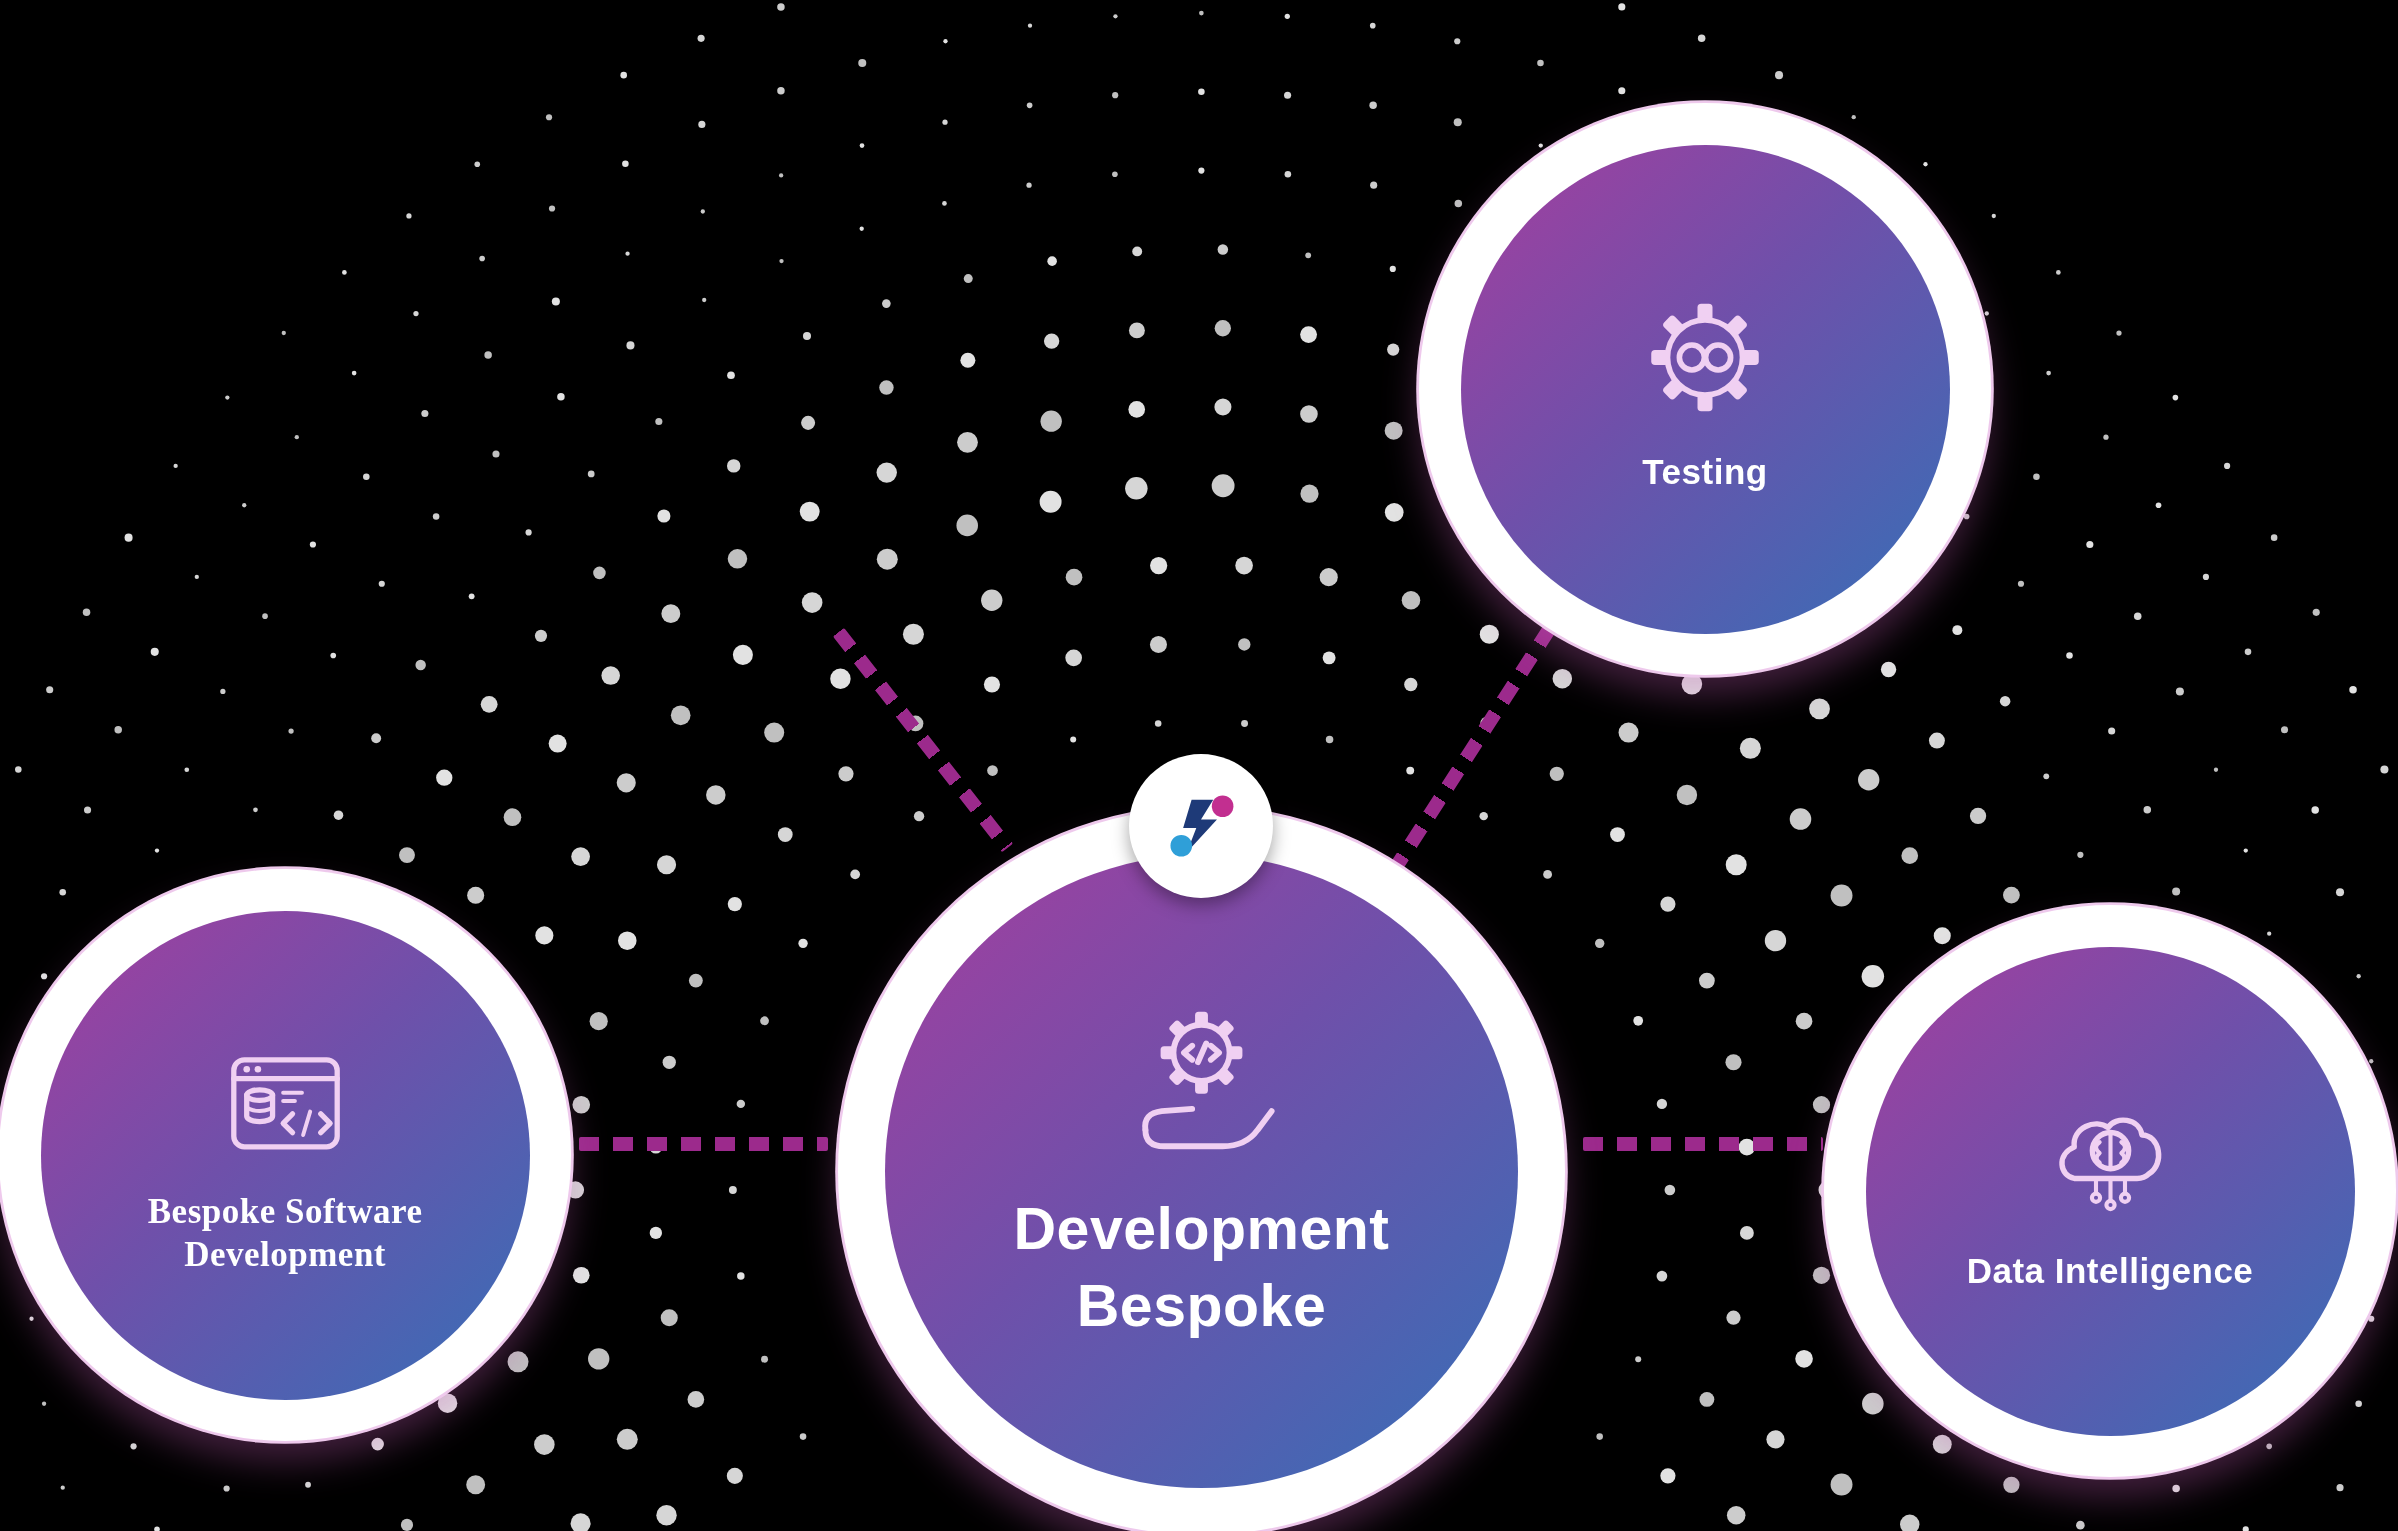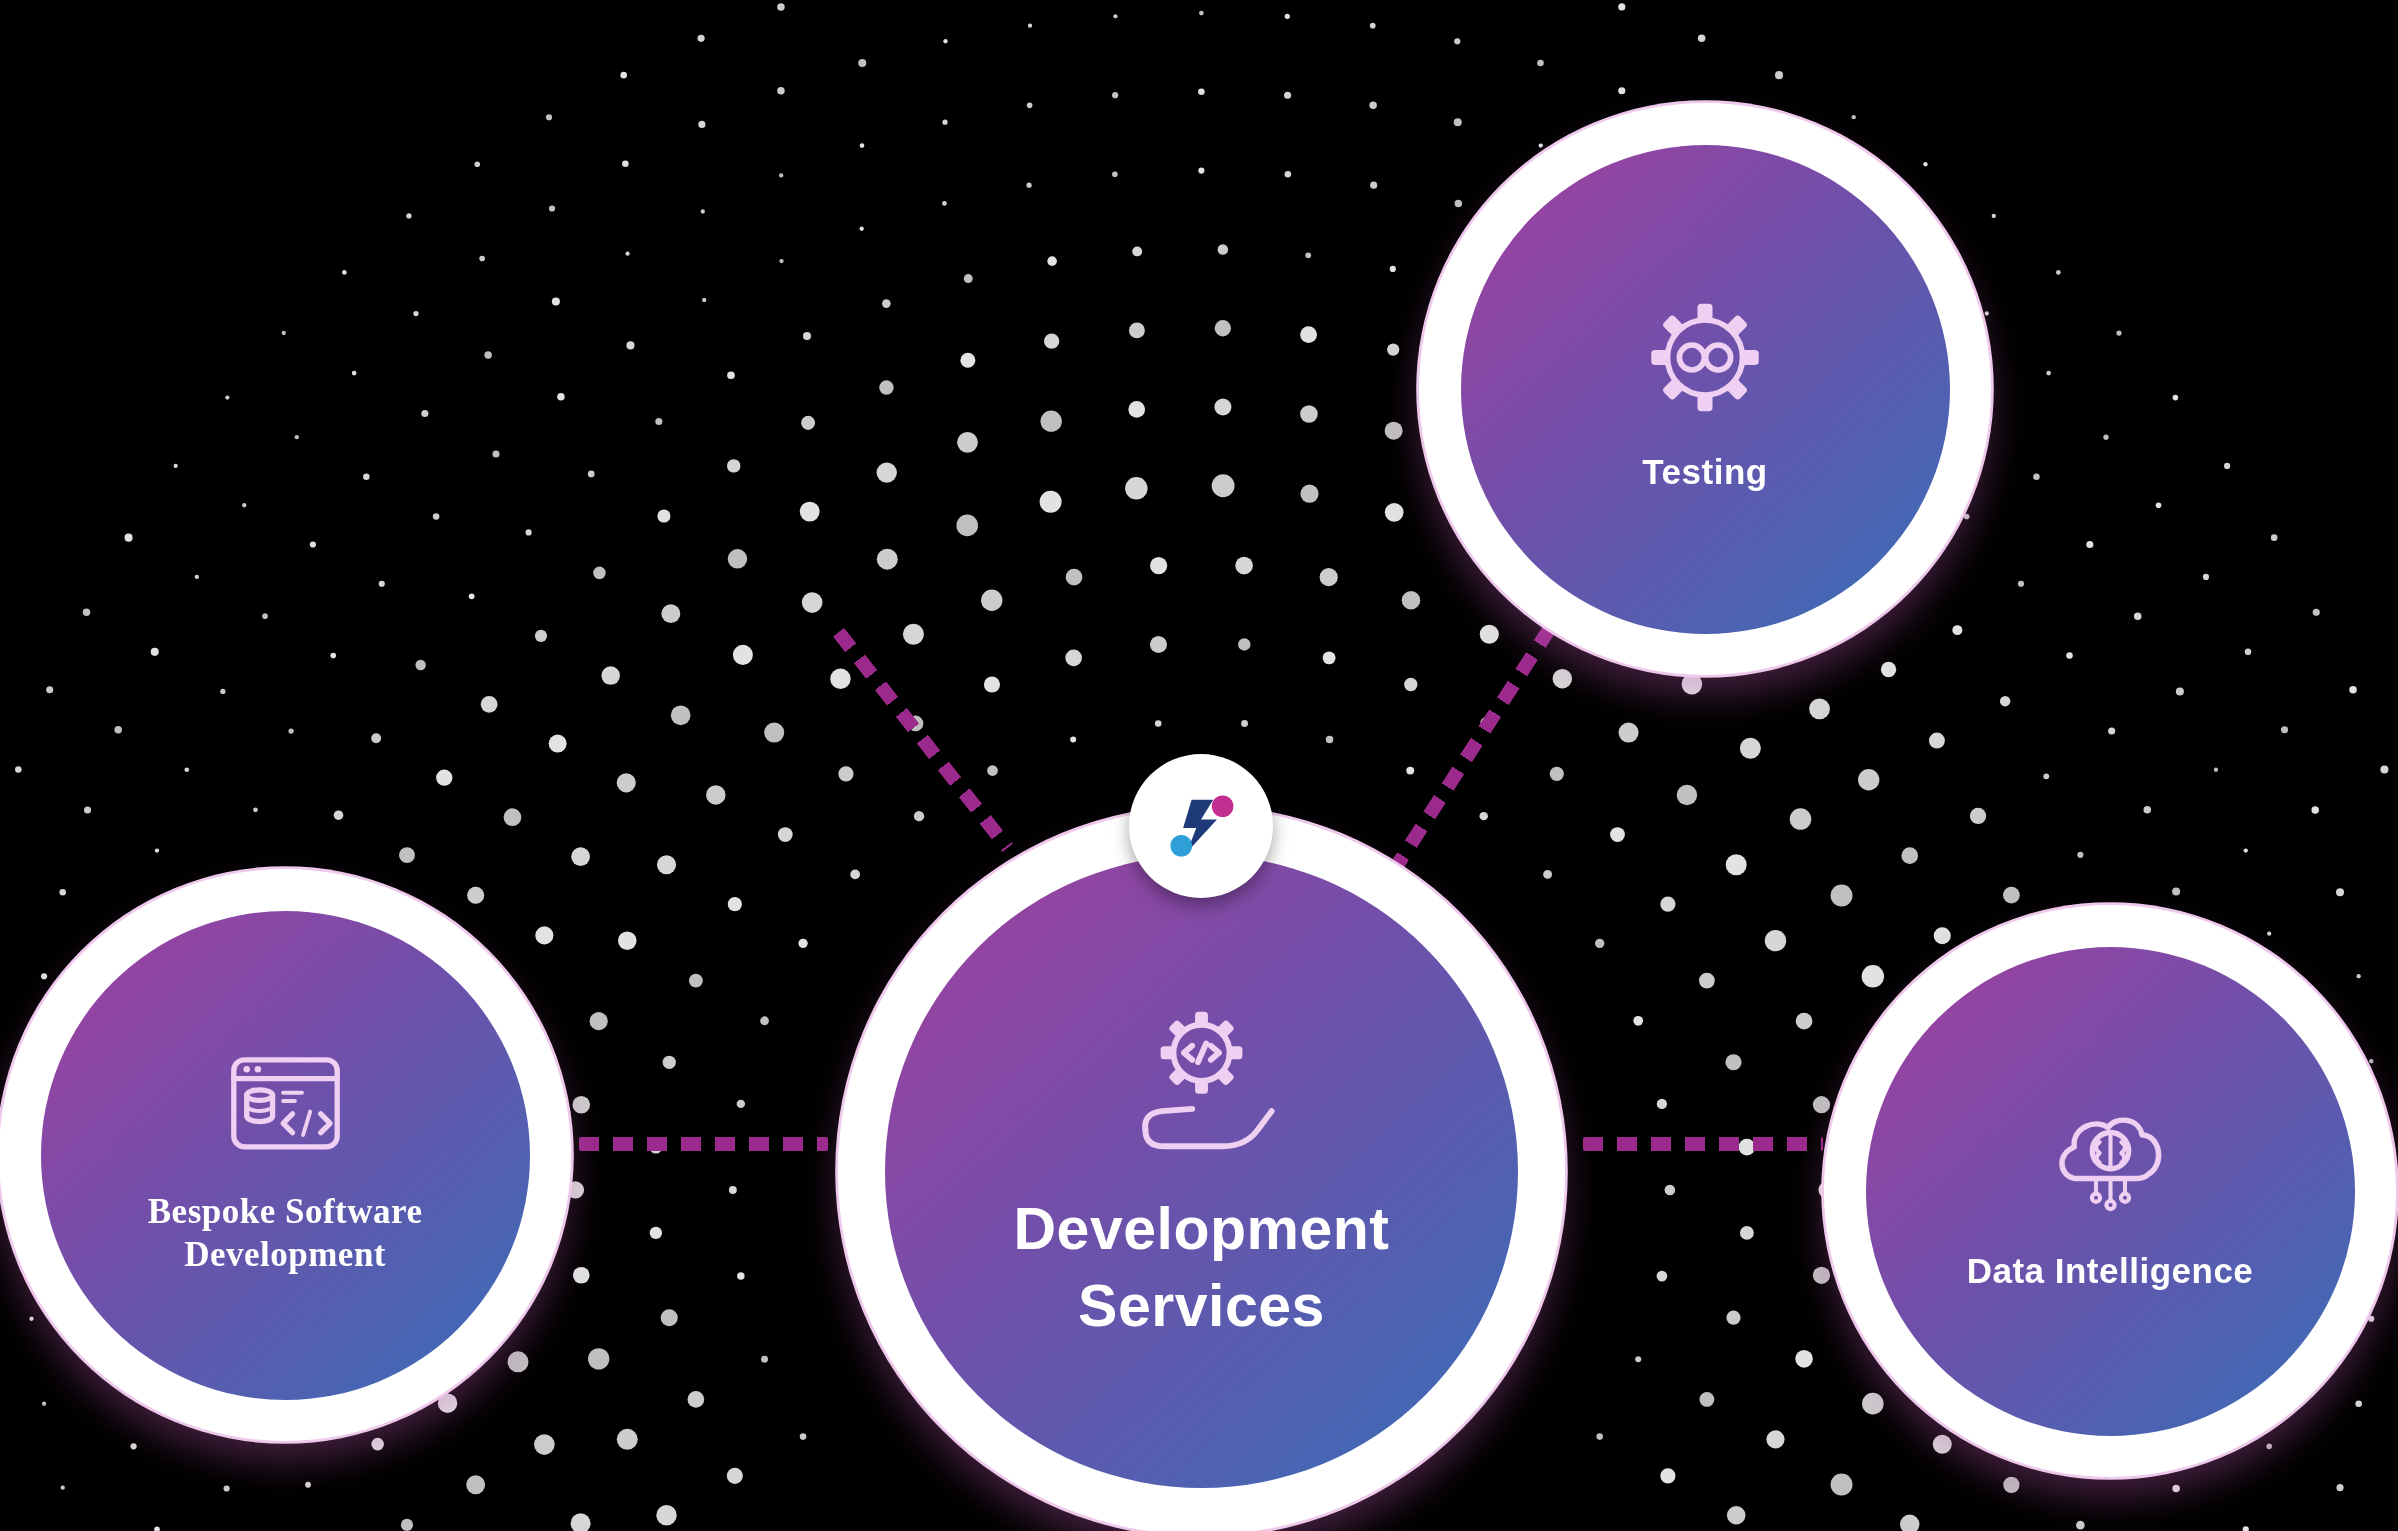--- a/index.html
+++ b/index.html
@@ -569,21 +569,21 @@
           <circle cx="80" cy="46" r="24"></circle>
           <path d="M72 40 l-7 6 l7 6"></path>
           <path d="M88 40 l7 6 l-7 6"></path>
           <path d="M84 38 l-7 16"></path>
           <path d="M32 112 q0 14 16 14 h50 q20 0 30 -14 l12 -16"></path>
           <path d="M32 112 q-2 -14 14 -16 l26 -2"></path>
         </svg>
       </span>
       <div class="node-label">
         <span>Development</span>
-        <span>Services</span>
+        <span>Bespoke</span>
       </div>
     </div>
   </div>
 
   <div class="node satellite n-data">
     <div class="face">
       <span class="icon">
         <svg width="145" height="145" viewBox="0 0 120 120">
           <path d="M30 74 C 18 72 15 54 30 48 C 28 32 48 24 58 32 C 64 22 84 24 86 38 C 101 38 105 62 92 70 C 89 73 86 74 82 74 Z"></path>
           <circle cx="60" cy="51" r="15"></circle>

